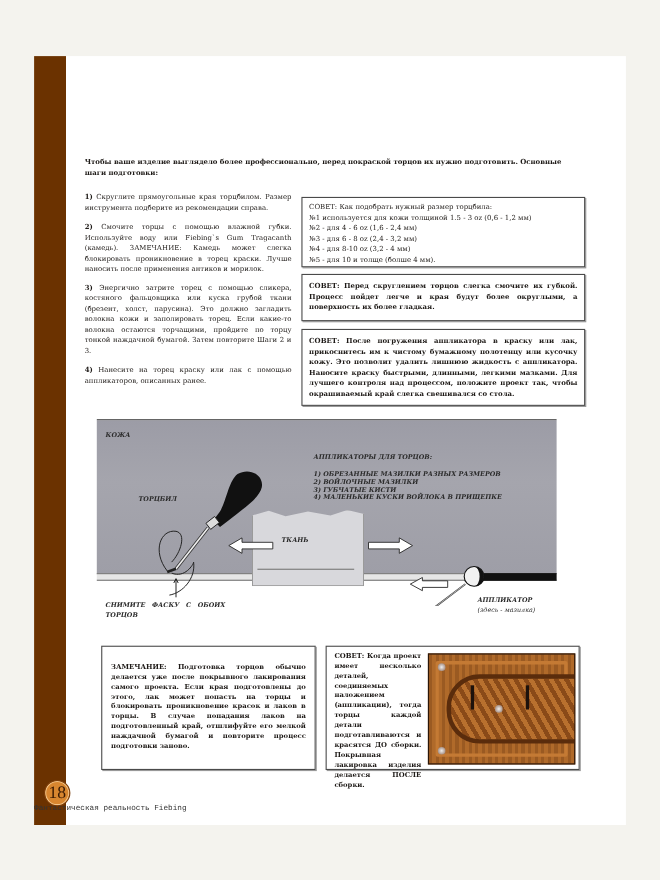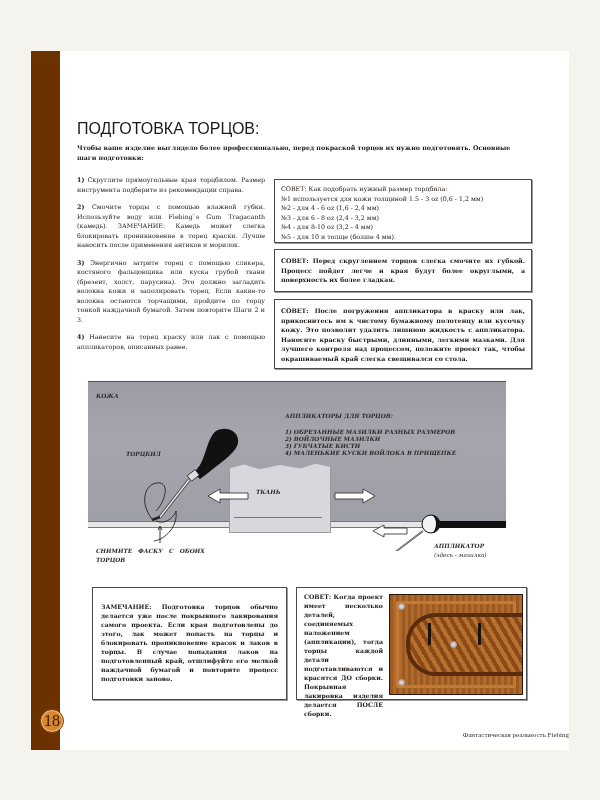--- a/index.html
+++ b/index.html
@@ -20,22 +20,22 @@
     .page-badge {
       position: absolute; left: 9px; top: 658px; width: 22px; height: 22px;
       border-radius: 50%;
       background: #d8862f;
       border: 1.5px solid #7a3d0a;
       box-shadow: 0 0 0 1px #f1c48a inset;
       display: flex; align-items: center; justify-content: center;
       font-family: "Liberation Serif", serif; font-size: 16px; color: #3a1a02;
     }
     .footer {
-      position: absolute; left: 0; right: 0; top: 680px; text-align: right;
-      font-family: Liberation Serif, serif; font-size: 7px; color: #333;
+      position: absolute; left: 0; right: 0; top: 680px; text-align: left;
+      font-family: Liberation Mono, monospace; font-size: 7px; color: #333;
     }
     .banner {
       position: absolute; left: 46px; top: 29px; width: 446px; height: 35px;
       border: 1.5px solid #7a5238;
       background:
         radial-gradient(ellipse 40px 18px at 120px 14px, rgba(255,255,255,.55), transparent 70%),
         radial-gradient(ellipse 60px 20px at 330px 20px, rgba(255,255,255,.5), transparent 70%),
         radial-gradient(ellipse 30px 14px at 40px 24px, rgba(255,255,255,.45), transparent 70%),
         linear-gradient(90deg, #ecd8c2, #f1e2d0 30%, #e9d4bd 60%, #f0e0cc);
       display: flex; align-items: center; justify-content: center;
@@ -128,21 +128,20 @@
 </head>
 <body>
 
 <div class="page">
   <div class="spine"></div>
   <div class="page-badge">
     <span>18</span>
   </div>
 
 
-  <div class="subtitle">ПОДГОТОВКА ТОРЦОВ:</div>
   <div class="intro">Чтобы ваше изделие выглядело более профессионально, перед покраской торцов их нужно подготовить. Основные шаги подготовки:</div>
 
   <div class="steps">
     <p><b>1)</b><span> Скруглите прямоугольные края торцбилом. Размер инструмента подберите из рекомендации справа.</span></p>
     <p><b>2)</b><span> Смочите торцы с помощью влажной губки. Используйте воду или Fiebing`s Gum Tragacanth (камедь). ЗАМЕЧАНИЕ: Камедь может слегка блокировать проникновение в торец краски. Лучше наносить после применения антиков и морилок.</span></p>
     <p><b>3)</b><span> Энергично затрите торец с помощью сликера, костяного фальцовщика или куска грубой ткани (брезент, холст, парусина). Это должно загладить волокна кожи и заполировать торец. Если какие-то волокна остаются торчащими, пройдите по торцу тонкой наждачной бумагой. Затем повторите Шаги 2 и 3.</span></p>
     <p><b>4)</b><span> Нанесите на торец краску или лак с помощью аппликаторов, описанных ранее.</span></p>
   </div>
 
   <div class="tipbox tip1">

